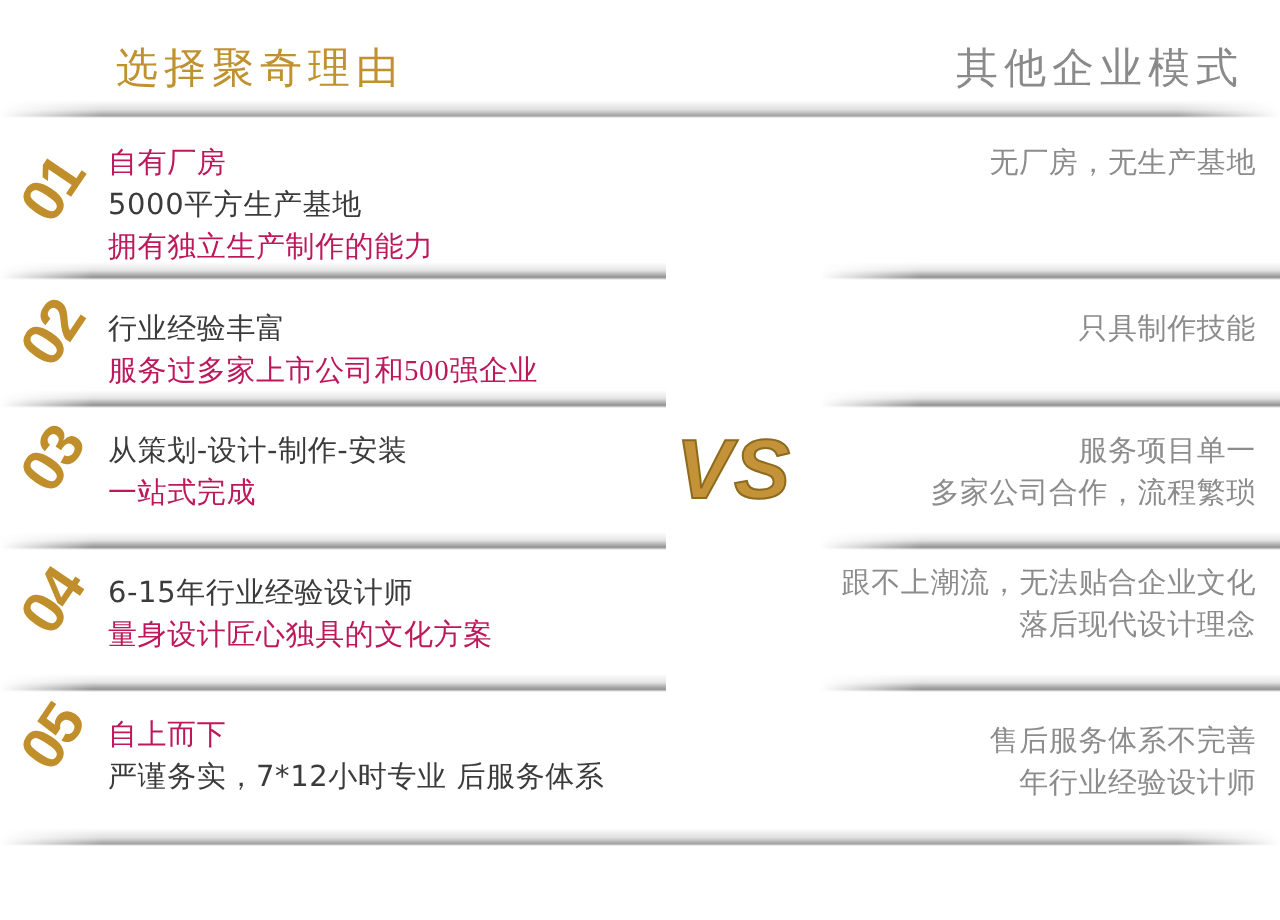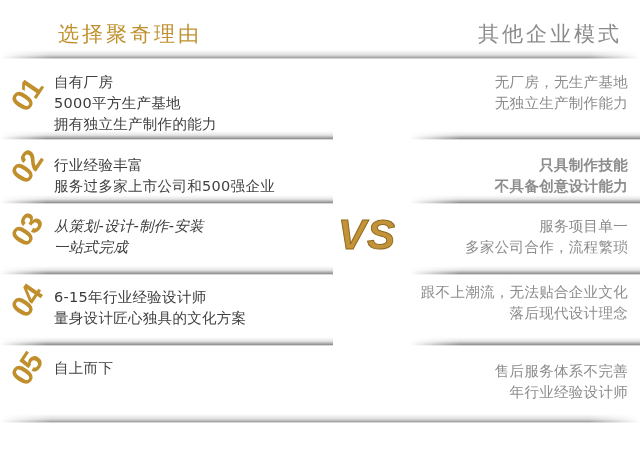--- a/index.html
+++ b/index.html
@@ -67,21 +67,21 @@
     transform:rotate(-56deg);
     transform-origin:center center;
     width:50px; text-align:center;
     user-select:none;
   }
 
   .left-text  { position:absolute; left:54px; }
   .right-text { position:absolute; right:12px; text-align:right; }
 
   .ln { font-size:14.5px; line-height:21px; white-space:nowrap; letter-spacing:0.3px; }
-  .ln.gold { color:#404040; }
+  .ln.gold { color:#be185d; }
   .ln.dark { color:#3b3b3b; }
   .ln.gray { color:#8c8c8c; }
 
   
   .vs {
     position:absolute;
     left:338px; top:211px;
     font-family:"Liberation Sans", sans-serif;
     font-size:42px;
     font-weight:700;
@@ -107,37 +107,35 @@
   <div id="rows">
       <div class="row" style="top: 62px;">
         <div class="num" style="top: 16px; left: 2px;">01</div>
         <div class="left-text" style="top: 10px;">
           <div class="ln gold">自有厂房</div>
           <div class="ln dark">5000平方生产基地</div>
           <div class="ln gold">拥有独立生产制作的能力</div>
         </div>
         <div class="right-text" style="top: 10px; text-align: center;">
           <div class="ln gray">无厂房，无生产基地</div>
-          <div class="ln gray">无独立生产制作能力</div>
         </div>
       </div>
       <div class="row" style="top: 145px;">
         <div class="num" style="top: 5px; left: 2px;">02</div>
-        <div class="left-text" style="top: 10px;">
+        <div class="left-text" style="top: 10px; font-family: Liberation Serif, serif;">
           <div class="ln dark">行业经验丰富</div>
           <div class="ln gold">服务过多家上市公司和500强企业</div>
         </div>
-        <div class="right-text" style="top: 10px; font-weight: bold;">
+        <div class="right-text" style="top: 10px;">
           <div class="ln gray">只具制作技能</div>
-          <div class="ln gray">不具备创意设计能力</div>
         </div>
       </div>
       <div class="row" style="top: 207px;">
         <div class="num" style="top: 6px; left: 2px;">03</div>
-        <div class="left-text" style="top: 9px; font-style: italic;">
+        <div class="left-text" style="top: 9px;">
           <div class="ln dark">从策划-设计-制作-安装</div>
           <div class="ln gold">一站式完成</div>
         </div>
         <div class="right-text" style="top: 9px;">
           <div class="ln gray">服务项目单一</div>
           <div class="ln gray">多家公司合作，流程繁琐</div>
         </div>
       </div>
       <div class="row" style="top: 278px;">
         <div class="num" style="top: 6px; left: 2px;">04</div>
@@ -147,20 +145,21 @@
         </div>
         <div class="right-text" style="top: 4px;">
           <div class="ln gray">跟不上潮流，无法贴合企业文化</div>
           <div class="ln gray">落后现代设计理念</div>
         </div>
       </div>
       <div class="row" style="top: 350px;">
         <div class="num" style="top: 2px; left: 2px;">05</div>
         <div class="left-text" style="top: 8px;">
           <div class="ln gold">自上而下</div>
+          <div class="ln dark">严谨务实，7*12小时专业  后服务体系</div>
         </div>
         <div class="right-text" style="top: 11px;">
           <div class="ln gray">售后服务体系不完善</div>
           <div class="ln gray">年行业经验设计师</div>
         </div>
       </div>
       <div class="sep sep-left" style="top: 131px;"></div>
       <div class="sep sep-right" style="top: 131px;"></div>
       <div class="sep sep-left" style="top: 195px;"></div>
       <div class="sep sep-right" style="top: 195px;"></div>

